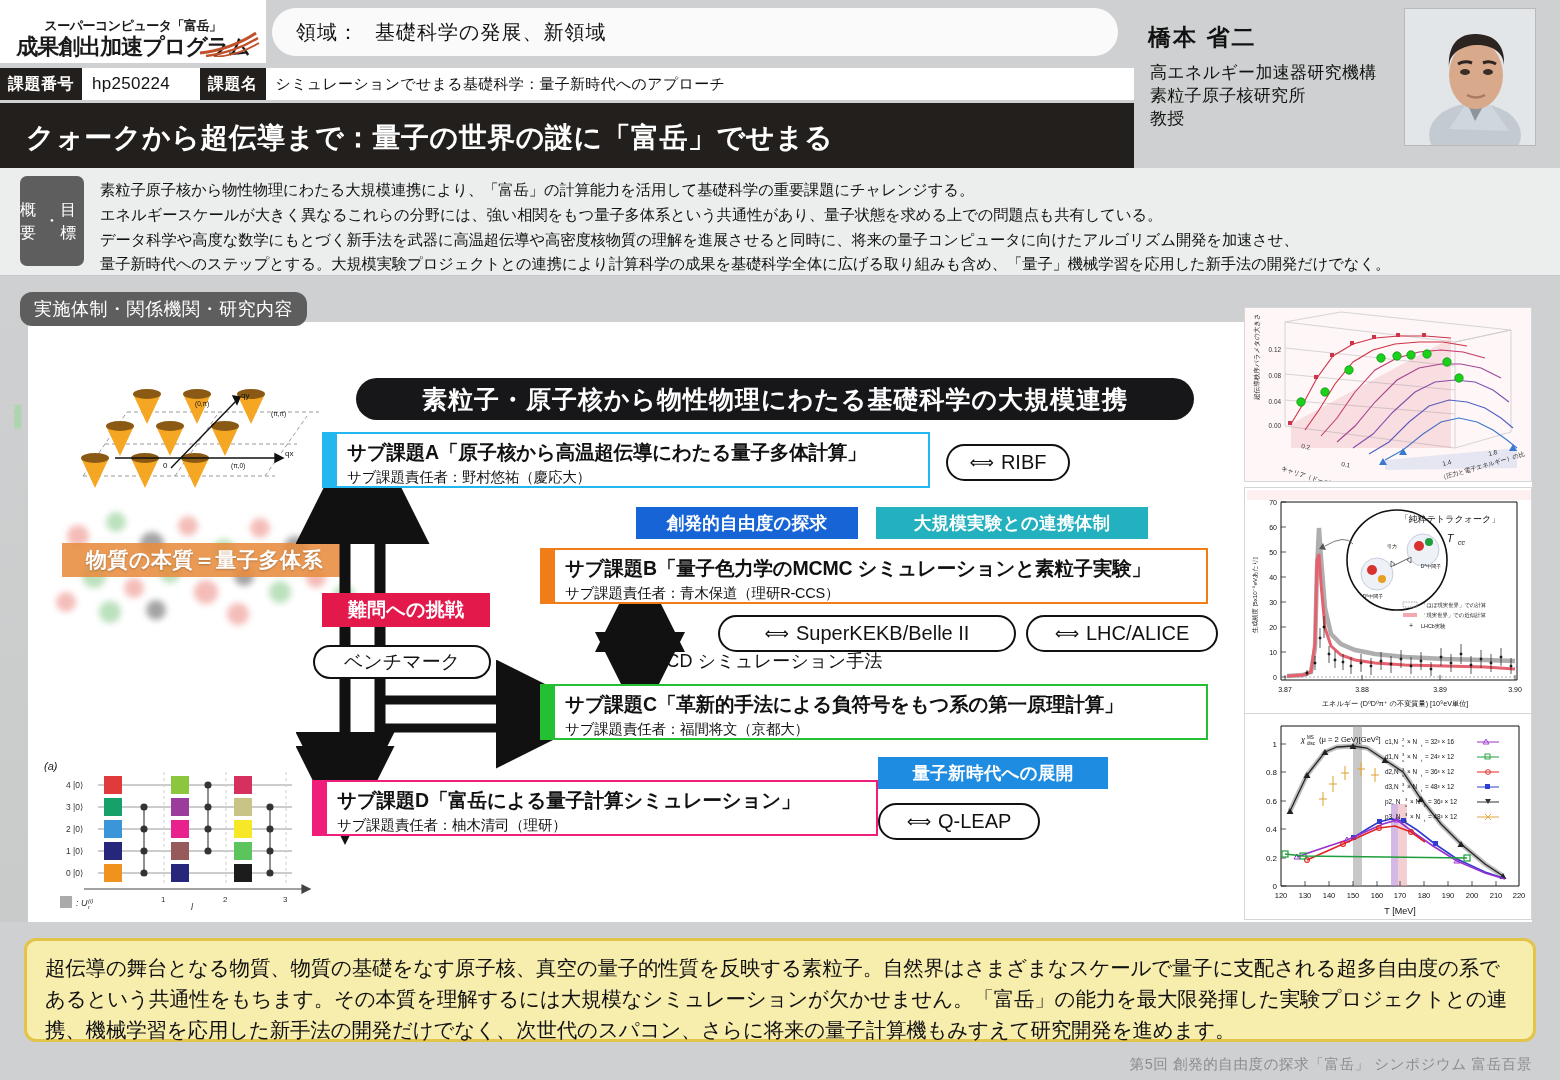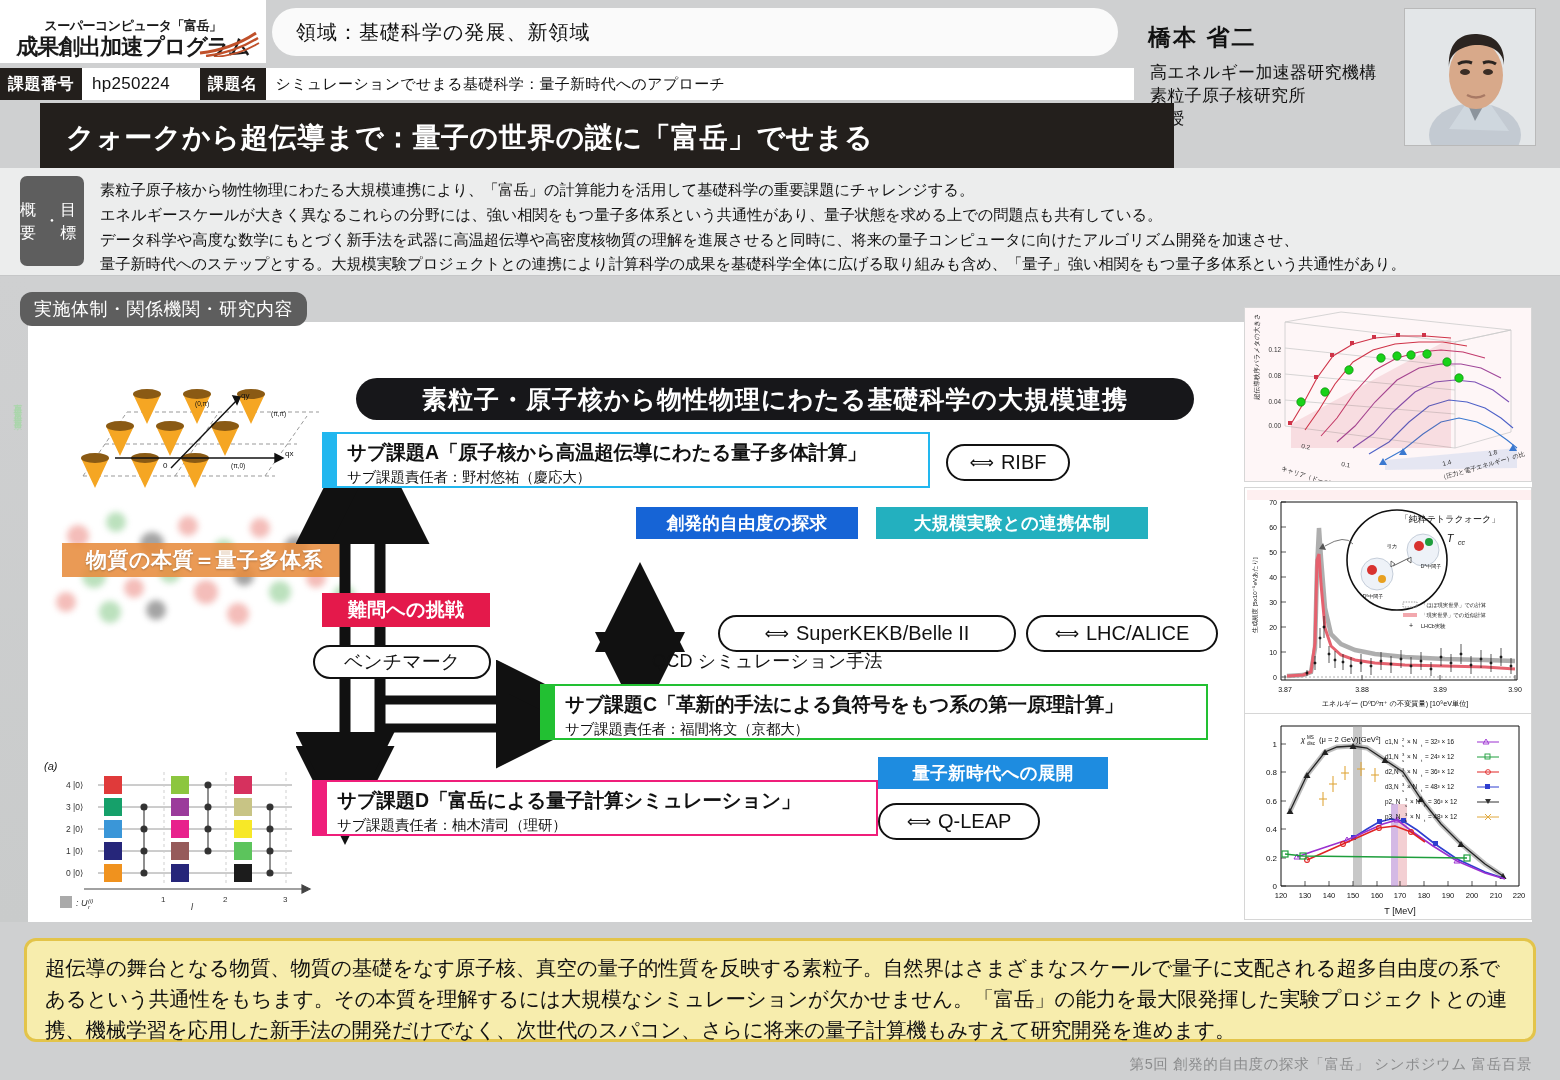--- a/index.html
+++ b/index.html
@@ -52,21 +52,21 @@
   .meta-val{
     background:#fff; color:#111; font-size:17px;
     display:flex; align-items:center; padding:0 10px; letter-spacing:.3px;
   }
   .meta-val.grow{ flex:1; font-size:15px; }
 
   .title-bar{
     position:absolute; left:0; top:103px; width:1134px; height:70px;
     background:#231f1c; color:#fff;
     display:flex; align-items:center; padding-left:26px;
-    font-size:28px; font-weight:bold; letter-spacing:.5px;margin-left:40px;
+    font-size:28px; font-weight:bold; letter-spacing:.5px;
   }
 
   
   .summary-wrap{
     position:absolute; left:0; top:168px; width:1560px; height:108px;
     background:#eceded; border-bottom:1px solid #c6c7c8;
   }
   .summary-tag{
     position:absolute; left:20px; top:8px; width:64px; height:90px;
     background:#5e5e5e; color:#fff; border-radius:7px;
@@ -213,21 +213,21 @@
     <div class="logo-l2">成果創出加速プログラム</div>
     <svg class="logo-swoosh" viewBox="0 0 62 26">
       <path d="M2 22 C20 20 40 14 58 2" stroke="#c0502a" stroke-width="3" fill="none"></path>
       <path d="M8 25 C26 23 44 17 60 7" stroke="#c0502a" stroke-width="2.4" fill="none"></path>
       <path d="M16 26 C32 25 48 20 61 12" stroke="#c0502a" stroke-width="1.8" fill="none"></path>
     </svg>
   </div>
 
   <div class="domain-pill">
     <span>領域：</span>
-    <span style="margin-left:0">基礎科学の発展、新領域</span>
+    <span style="margin-left:16px">基礎科学の発展、新領域</span>
   </div>
 
   <div class="pi-name">橋本 省二</div>
   <div class="pi-affil">
     <div>高エネルギー加速器研究機構</div>
     <div>素粒子原子核研究所</div>
     <div>教授</div>
   </div>
 
   <div class="pi-photo">
@@ -258,21 +258,21 @@
   <div class="summary-wrap">
     <div class="summary-tag">
       <span>概要</span>
       <span>・</span>
       <span>目標</span>
     </div>
     <div class="summary-text">
       <div>素粒子原子核から物性物理にわたる大規模連携により、「富岳」の計算能力を活用して基礎科学の重要課題にチャレンジする。</div>
       <div>エネルギースケールが大きく異なるこれらの分野には、強い相関をもつ量子多体系という共通性があり、量子状態を求める上での問題点も共有している。</div>
       <div>データ科学や高度な数学にもとづく新手法を武器に高温超伝導や高密度核物質の理解を進展させると同時に、将来の量子コンピュータに向けたアルゴリズム開発を加速させ、</div>
-      <div>量子新時代へのステップとする。大規模実験プロジェクトとの連携により計算科学の成果を基礎科学全体に広げる取り組みも含め、「量子」強い相関をもつ量子多体系という共通性があり。</div>
+      <div>量子新時代へのステップとする。大規模実験プロジェクトとの連携により計算科学の成果を基礎科学全体に広げる取り組みも含め、「量子」機械学習を応用した新手法の開発だけでなく。</div>
     </div>
   </div>
 
   <div class="sec-tag">実施体制・関係機関・研究内容</div>
 
   <div class="body-panel"></div>
 
   <div class="cones">
     <svg viewBox="0 0 260 120" width="260" height="120">
       <g stroke="#999" stroke-dasharray="4 3" fill="none">
@@ -468,20 +468,27 @@
   <div class="banner">素粒子・原子核から物性物理にわたる基礎科学の大規模連携</div>
 
   <div class="sub subA">
     <div class="bar" style="background:#22b7ef"></div>
     <div class="txt">
       <div class="t1">サブ課題A「原子核から高温超伝導にわたる量子多体計算」</div>
       <div class="t2">サブ課題責任者：野村悠祐（慶応大）</div>
     </div>
   </div>
 
+  <div class="sub subB">
+    <div class="bar" style="background:#f07d18"></div>
+    <div class="txt">
+      <div class="t1">サブ課題B「量子色力学のMCMC シミュレーションと素粒子実験」</div>
+      <div class="t2">サブ課題責任者：青木保道（理研R-CCS）</div>
+    </div>
+  </div>
 
   <div class="sub subC">
     <div class="bar" style="background:#22c032"></div>
     <div class="txt">
       <div class="t1">サブ課題C「革新的手法による負符号をもつ系の第一原理計算」</div>
       <div class="t2">サブ課題責任者：福間将文（京都大）</div>
     </div>
   </div>
 
   <div class="sub subD">

